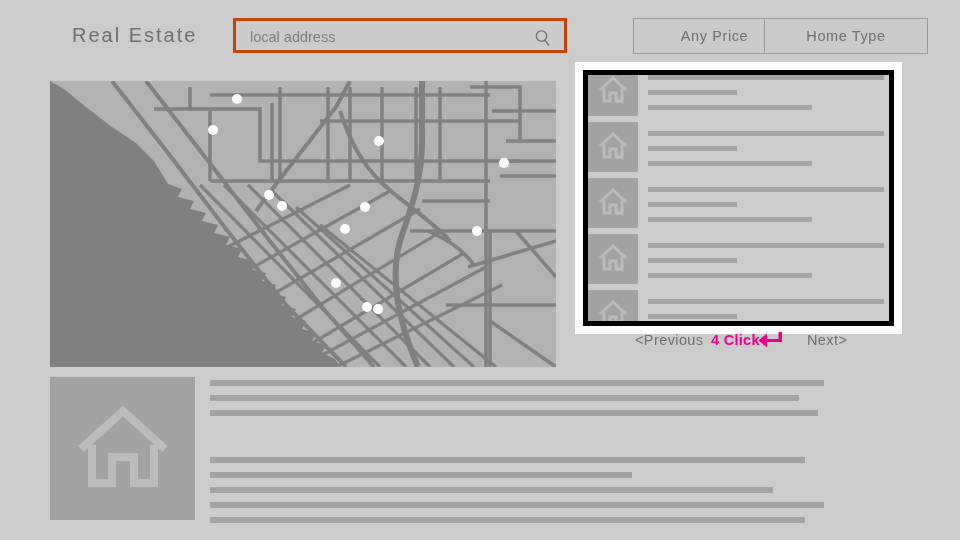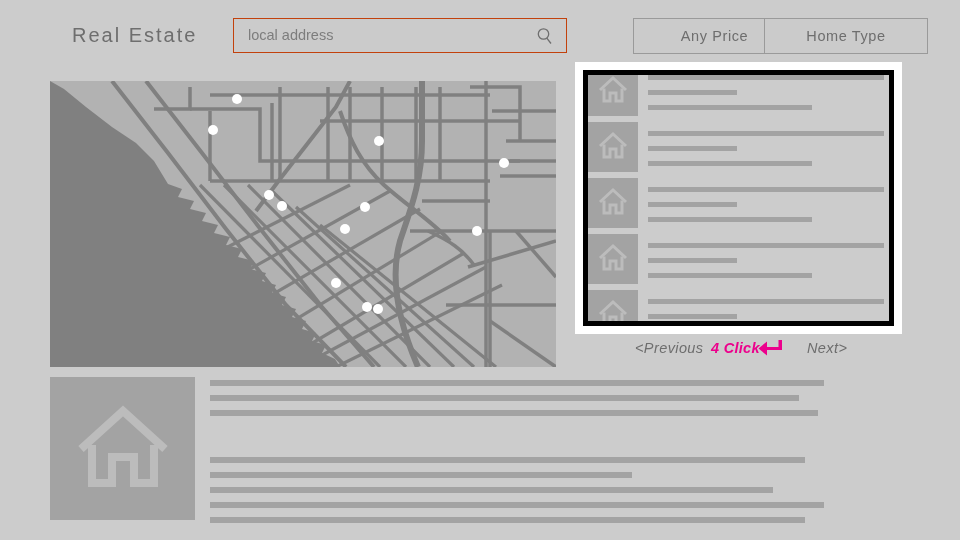--- a/index.html
+++ b/index.html
@@ -26,21 +26,21 @@
     left: 56px; top: 24px;
     font-size: 20px;
     letter-spacing: 2.0px;
     color: #6e6e6e;
     white-space: nowrap;
   }
   #search-box {
     position: absolute;
     left: 217px; top: 18px;
     width: 334px; height: 35px;
-    border: 1px solid #c2410c;
+    border: 3px solid #c2410c;
     background: #cbcbcb;
     box-sizing: border-box;
   }
   #search-input {
     position: absolute;
     left: 14px; top: 0;
     width: 280px; height: 33px;
     line-height: 33px;
     border: none;
     outline: none;
@@ -132,22 +132,22 @@
     height: 5px;
     margin-bottom: 0;
   }
   .ln.l1 { width: 98%;  margin-top: 9px; }
   .ln.l2 { width: 37%;  margin-top: 10px; }
   .ln.l3 { width: 68%;  margin-top: 10px; }
 
   
   #pagination {
     position: absolute;
-    left: 575px; top: 338px;
-    width: 327px; height: 24px; font-style: italic;
+    left: 575px; top: 330px;
+    width: 327px; height: 24px;
   }
   #prev-link {
     position: absolute;
     left: 60px; top: 2px;
     font-size: 14.5px;
     color: #6e6e6e;
     letter-spacing: 0.4px;
     cursor: pointer;
     white-space: nowrap;
   }

